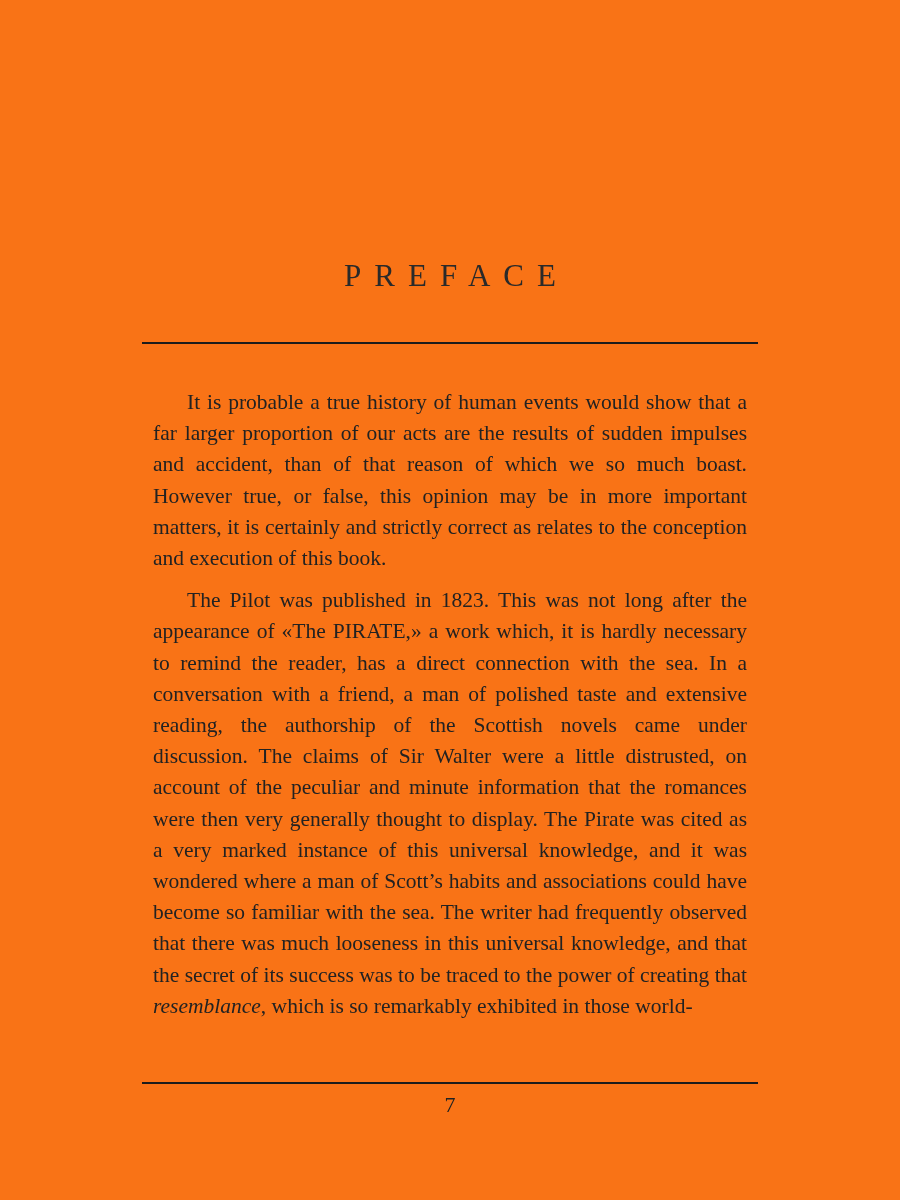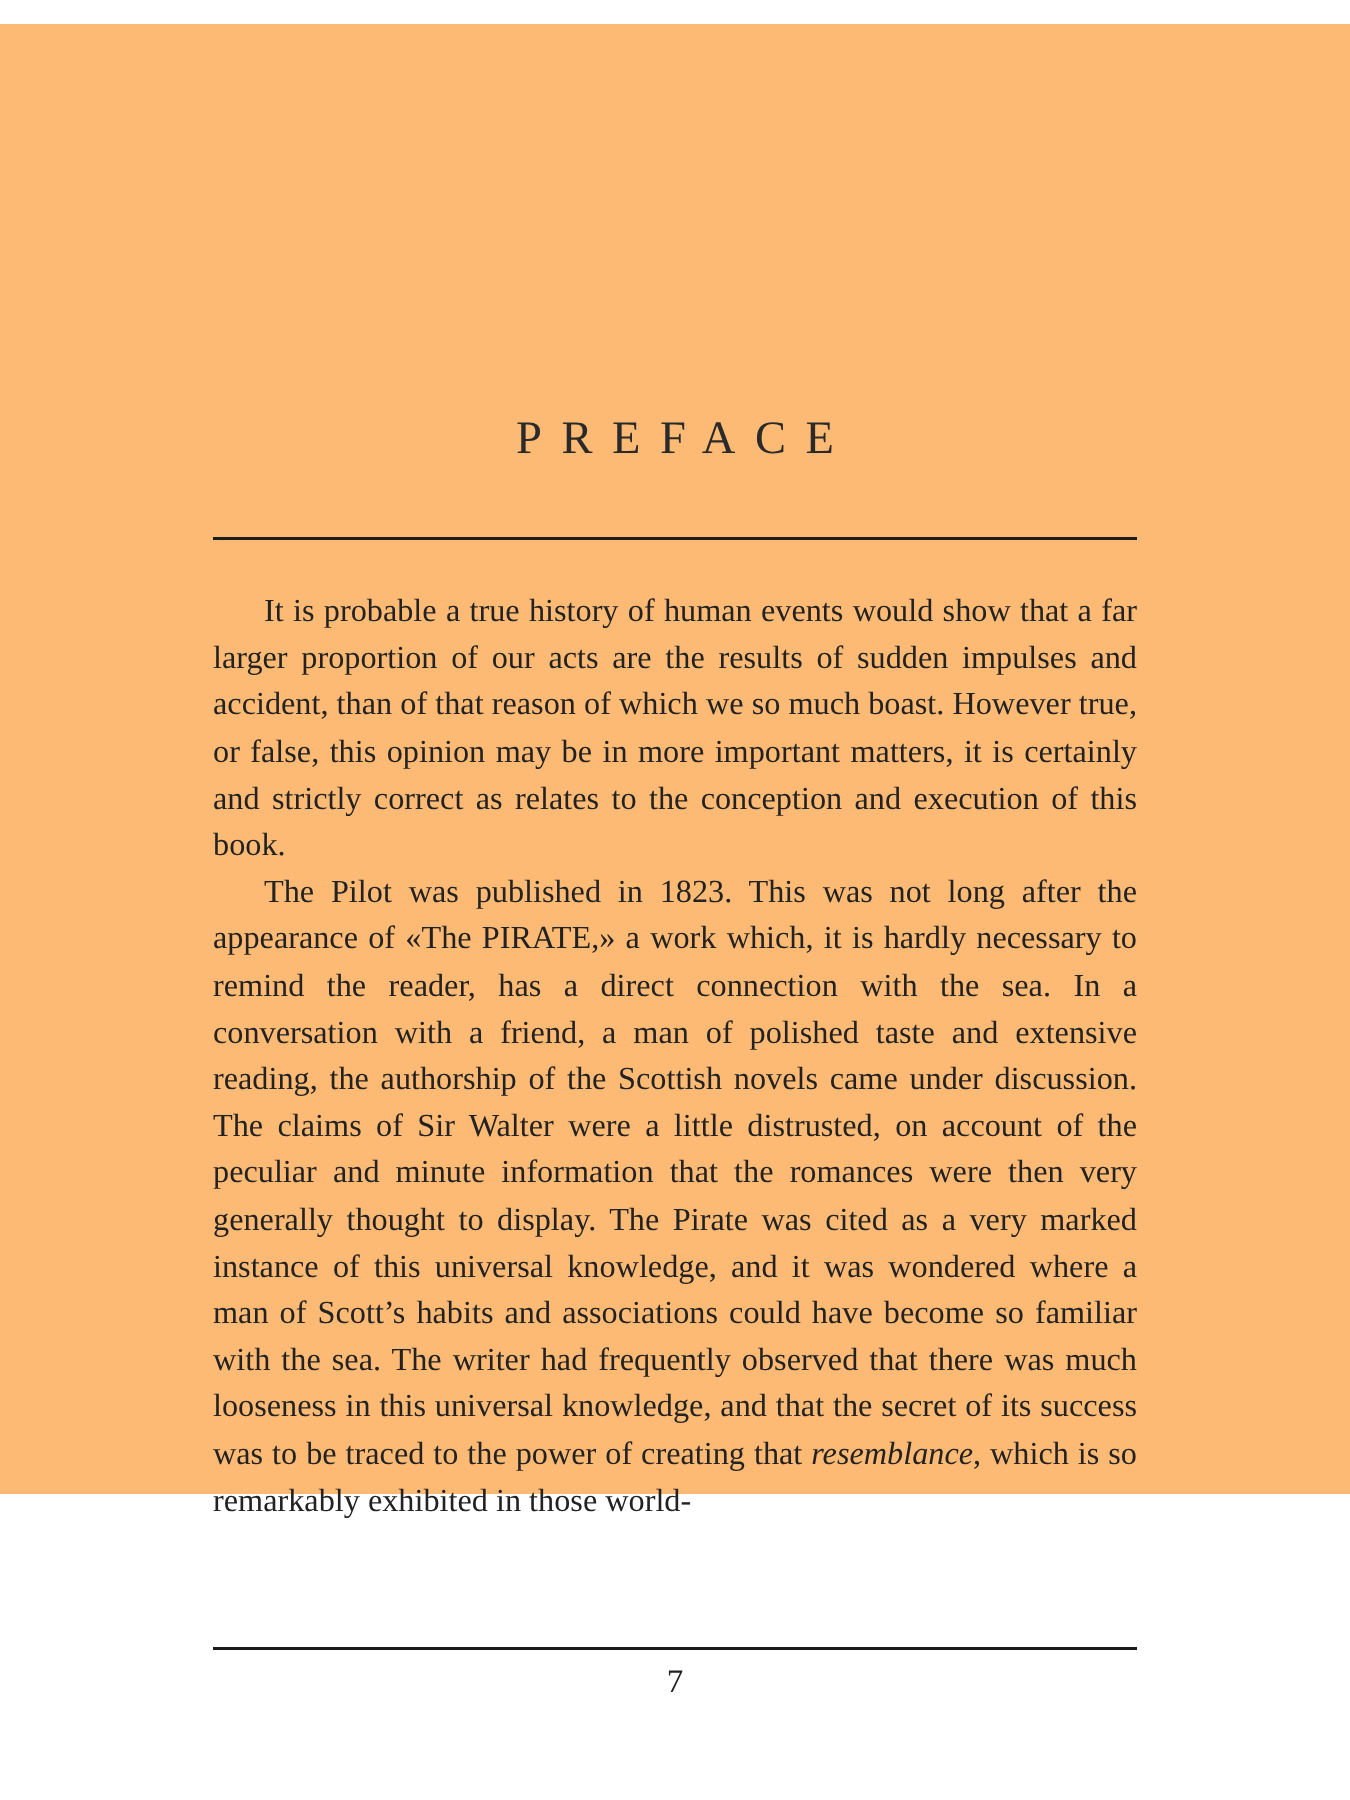--- a/index.html
+++ b/index.html
@@ -11,24 +11,24 @@
     width: 900px;
     height: 1200px;
     position: relative;
     font-family: "Liberation Serif", "DejaVu Serif", serif;
     color: #1d1d1d;
     overflow: hidden;
   }
   .page {
     position: absolute;
     left: 0;
-    top: 16px;
+    top: 0;
     width: 900px;
-    height: 980px;
-    background: #fdba74;
+    height: 1200px;
+    background: #f97316;
   }
   .content-col {
     position: absolute;
     left: 142px;
     width: 616px;
   }
   .chapter-title {
     top: 258px;
     text-align: center;
     font-size: 31px;
@@ -45,21 +45,21 @@
   .rule-top { top: 342px; }
   .rule-bottom { top: 1082px; }
   .body-text {
     top: 376px;
     font-size: 21.5px;
     line-height: 31.2px;
     text-align: justify;
     color: #222222;
   }
   .body-text p {
-    margin: 0;
+    margin: 11px;
     text-indent: 34px;
   }
   .body-text em {
   }
   .page-number {
     top: 1092px;
     text-align: center;
     font-size: 22px;
     color: #222222;
   }

